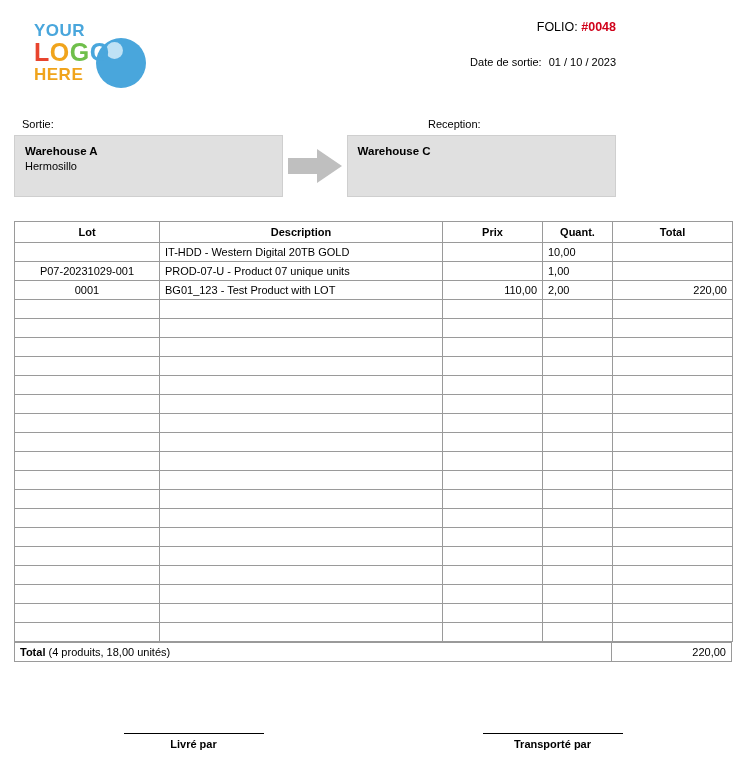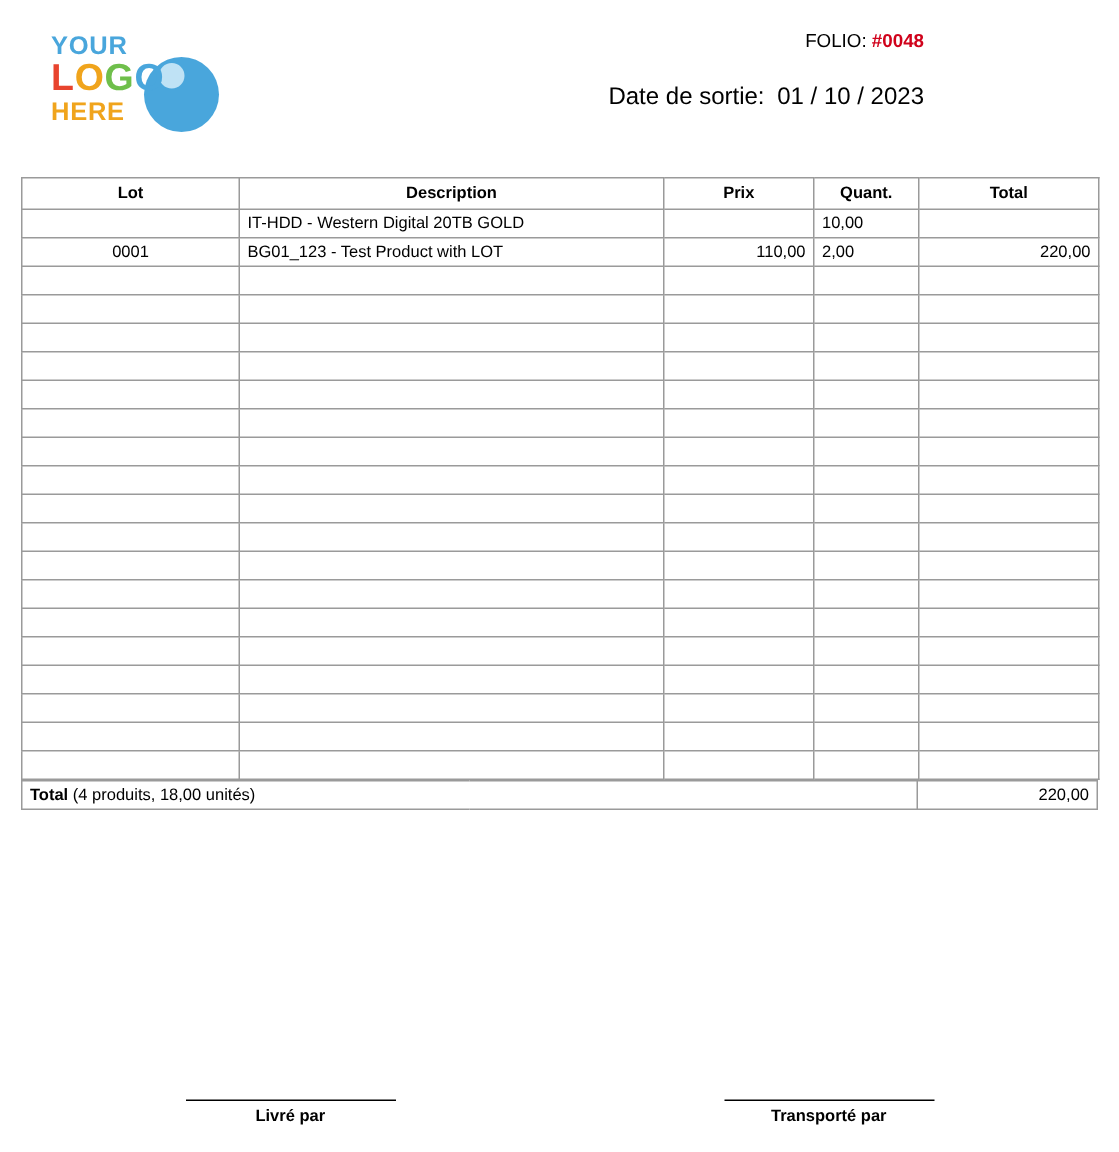--- a/index.html
+++ b/index.html
@@ -90,21 +90,21 @@
     text-align: right;
     padding-top: 6px;
     font-size: 12.5px;
   }
   .folio-line {
     margin-bottom: 22px;
   }
   .folio-label { color: #000; }
   .folio-value { color: #d0021b; font-weight: bold; }
   .date-line {
-    font-size: 16px;
+    font-size: 11px;
     padding-left: 32px;
   }
   .date-label { }
   .date-value { margin-left: 4px; }
 
   
   .warehouses {
     margin: 24px 14px 0 14px;
     position: relative;
   }
@@ -254,20 +254,42 @@
         <span class="folio-label">FOLIO:</span>
         <span class="folio-value">#0048</span>
       </div>
       <div class="date-line">
         <span class="date-label">Date de sortie:</span>
         <span class="date-value">01 / 10 / 2023</span>
       </div>
     </div>
   </div>
 
+  <div class="warehouses">
+    <div class="wh-labels">
+      <div class="wh-label-left">Sortie:</div>
+      <div class="wh-label-right">Reception:</div>
+    </div>
+    <div class="wh-boxes">
+      <div class="wh-box">
+        <div class="wh-name">Warehouse A</div>
+        <div class="wh-sub">Hermosillo</div>
+      </div>
+      <div class="arrow-wrap">
+        <div class="arrow">
+          <div class="shaft"></div>
+          <div class="head"></div>
+        </div>
+      </div>
+      <div class="wh-box">
+        <div class="wh-name">Warehouse C</div>
+        <div class="wh-sub"></div>
+      </div>
+    </div>
+  </div>
 
   <div class="table-wrap">
     <table class="items">
       <thead>
         <tr>
           <th class="col-lot">Lot</th>
           <th class="col-desc">Description</th>
           <th class="col-prix">Prix</th>
           <th class="col-quant">Quant.</th>
           <th class="col-total">Total</th>
@@ -275,20 +297,27 @@
       </thead>
       <tbody id="items-body">
           <tr>
             <td class="col-lot"></td>
             <td class="col-desc">IT-HDD - Western Digital 20TB GOLD</td>
             <td class="col-prix"></td>
             <td class="col-quant">10,00</td>
             <td class="col-total"></td>
           </tr>
           <tr>
+            <td class="col-lot">P07-20231029-001</td>
+            <td class="col-desc">PROD-07-U - Product 07 unique units</td>
+            <td class="col-prix"></td>
+            <td class="col-quant">1,00</td>
+            <td class="col-total"></td>
+          </tr>
+          <tr>
             <td class="col-lot">0001</td>
             <td class="col-desc">BG01_123 - Test Product with LOT</td>
             <td class="col-prix">110,00</td>
             <td class="col-quant">2,00</td>
             <td class="col-total">220,00</td>
           </tr>
           <tr>
             <td class="col-lot">&nbsp;</td>
             <td class="col-desc">&nbsp;</td>
             <td class="col-prix">&nbsp;</td>

